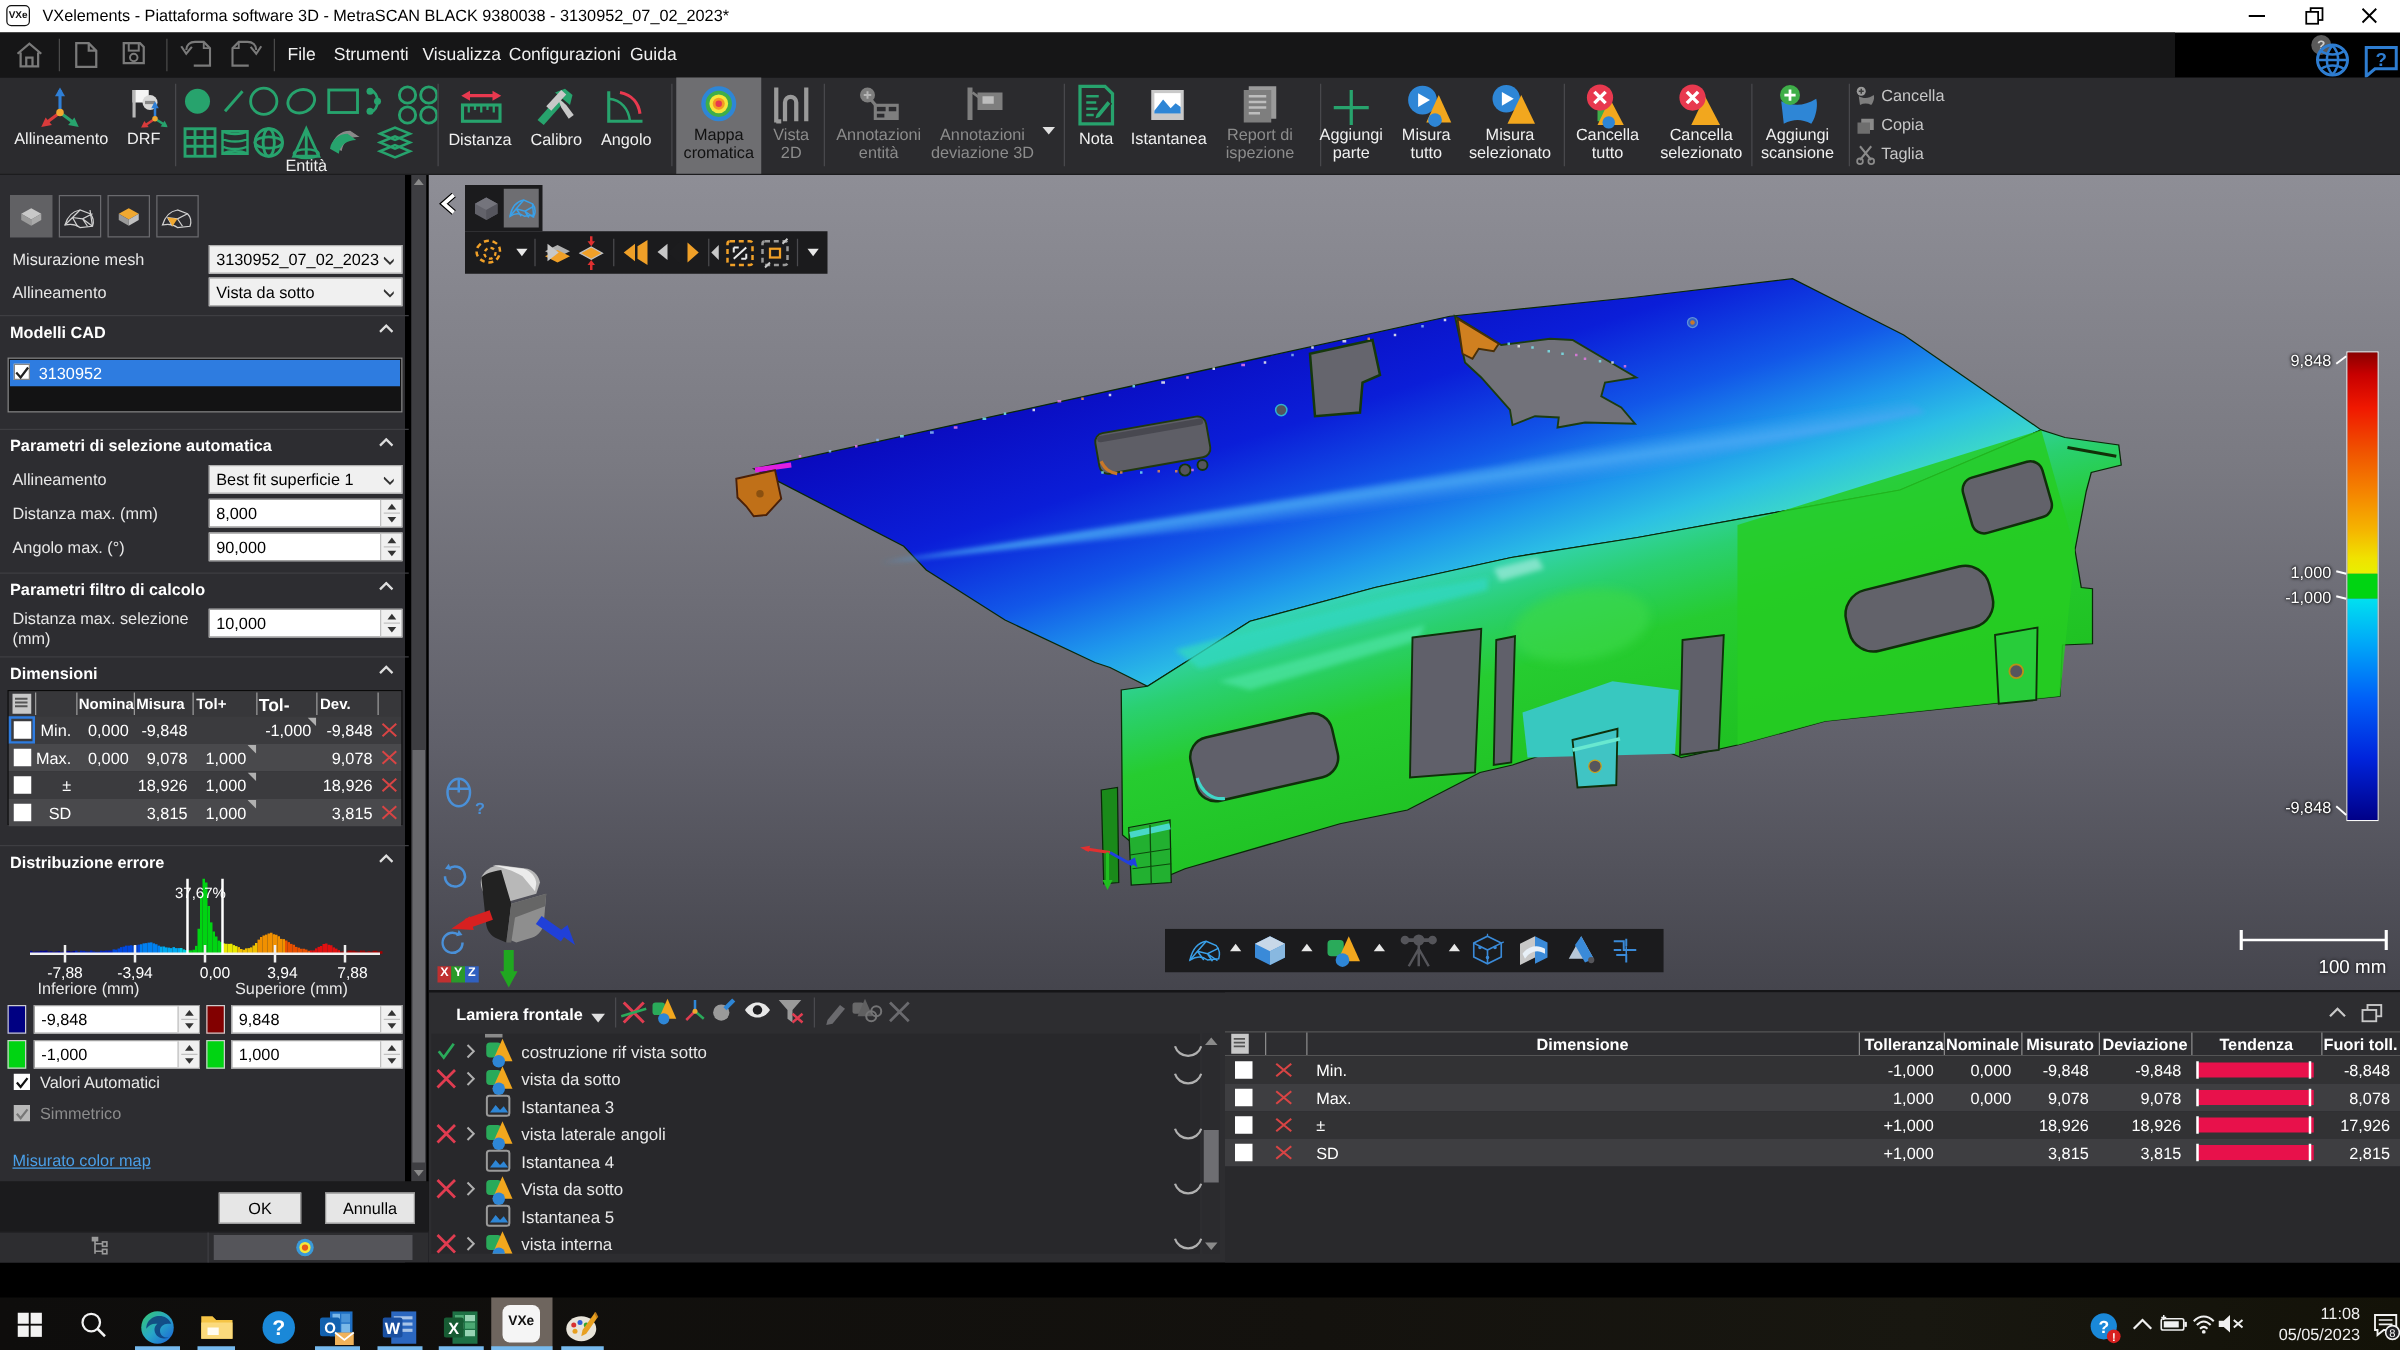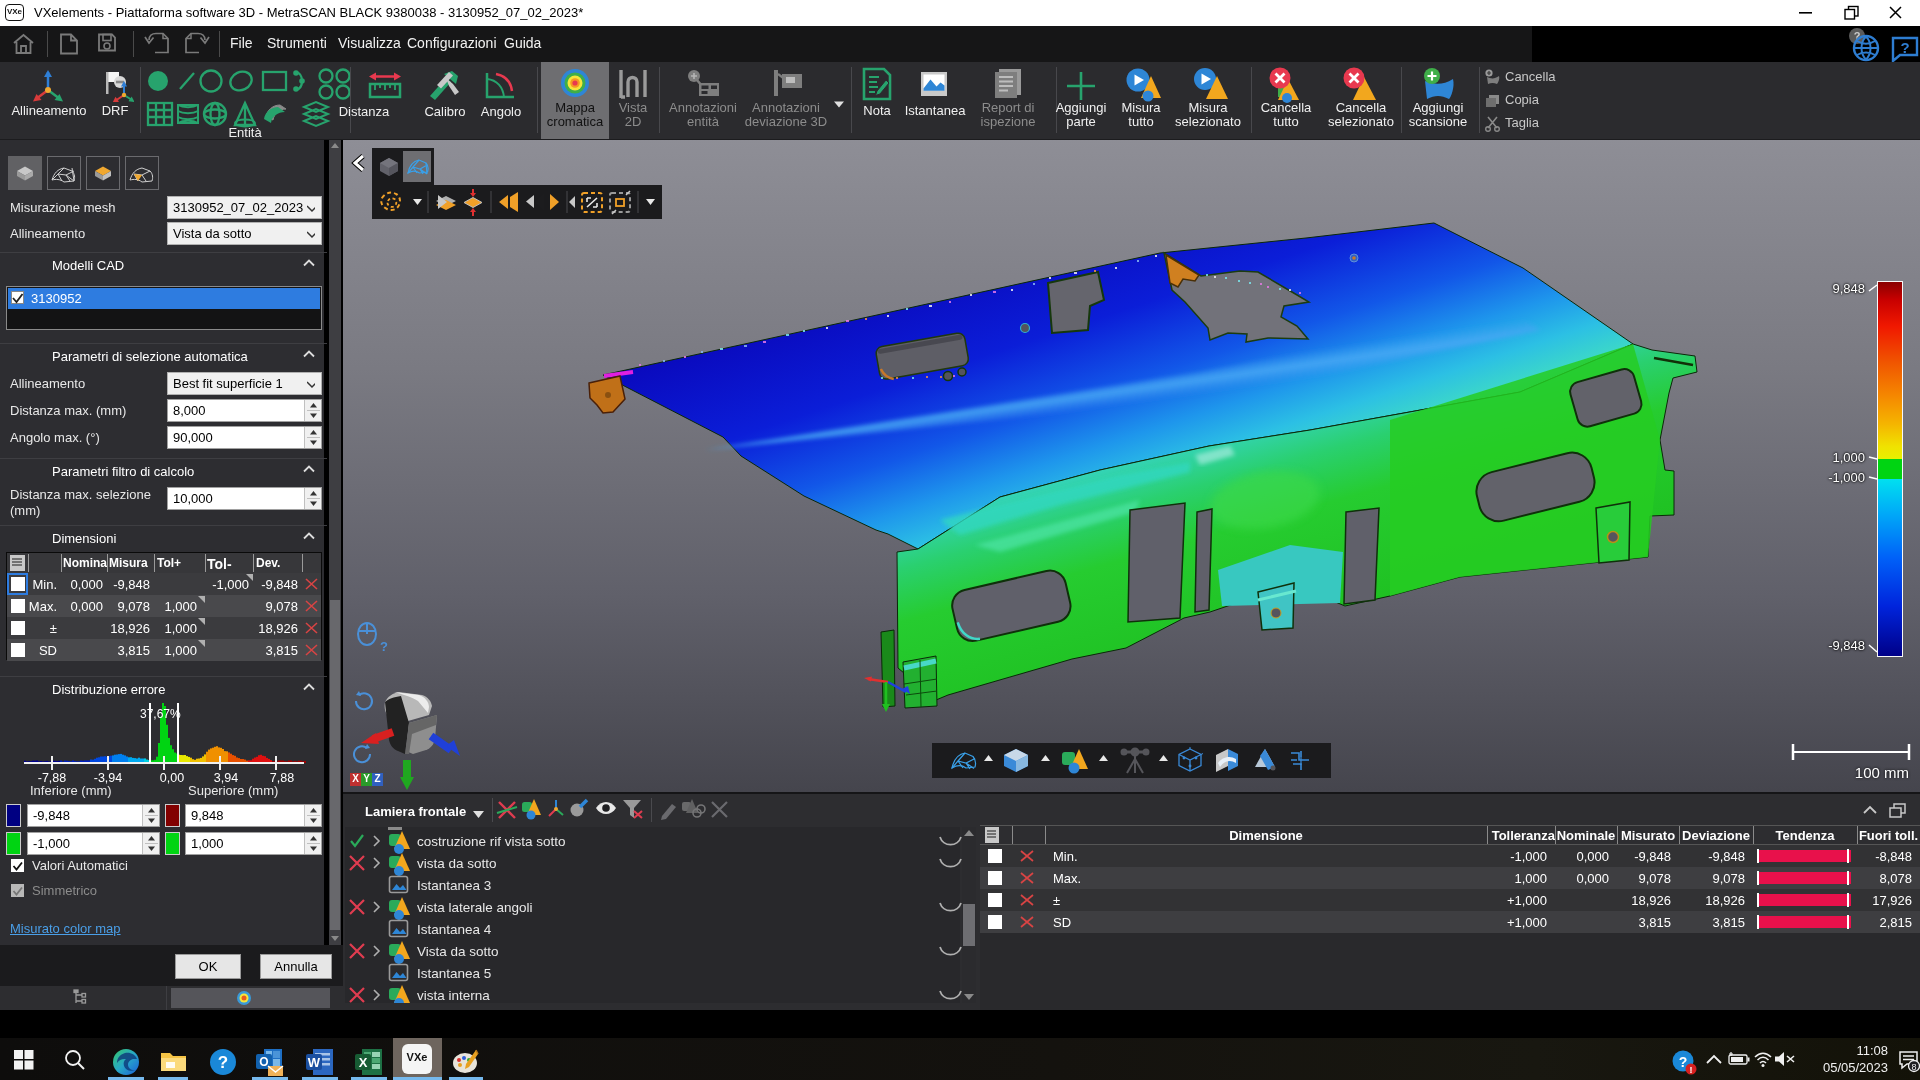--- a/index.html
+++ b/index.html
@@ -8,35 +8,35 @@
 #app { position:absolute; top:0; left:0; width:1920px; height:1080px; }
 .abs { position:absolute; }
 
 
 #titlebar { position:absolute; top:0; left:0; width:1920px; height:26px; background:#ffffff; color:#000; }
 #titlebar .ttext { position:absolute; left:34px; top:5px; font-size:13px; color:#000; }
 #vxelogo { position:absolute; left:5px; top:4px; width:19px; height:17px; border:1.5px solid #111; border-radius:4px; font-size:8px; font-weight:bold; color:#111; text-align:center; line-height:14px; }
 .winbtn { position:absolute; top:0; height:26px; color:#000; }
 
 
-#menubar { position:absolute; top:26px; left:0; width:1532px; height:36px; background:#161617; }
+#menubar { position:absolute; top:26px; left:0; width:1740px; height:36px; background:#161617; }
 .menuitem { position:absolute; top:9px; font-size:14px; color:#f2f2f2; }
 .mbsep { position:absolute; top:5px; width:1px; height:26px; background:#4a4a4a; }
 
 
 #ribbon { position:absolute; top:62px; left:0; width:1920px; height:78px; background:#2b2b2e; border-bottom:1px solid #1c1c1e; }
 .rsep { position:absolute; top:5px; width:1px; height:66px; background:#48484c; }
 .rlabel { position:absolute; font-size:13px; color:#f0f0f0; text-align:center; line-height:14px; white-space:nowrap; }
 .rlabel.dis { color:#8c8c8c; }
 
 
 #leftpanel { position:absolute; top:140px; left:0; width:324px; height:870px; background:#2d2d31; }
 .lp-label { position:absolute; font-size:13px; color:#e8e8e8; }
 .lp-sech { position:absolute; left:0; width:327px; height:24px; border-top:1px solid #3e3e42; }
-.lp-sech span { position:absolute; left:8px; top:5px; font-size:13px; font-weight:normal; color:#ffffff;margin-left:44px; }
+.lp-sech span { position:absolute; left:8px; top:5px; font-size:13px; font-weight:bold; color:#ffffff; }
 .lp-sech .chev { position:absolute; right:12px; top:6px; }
 .combo { position:absolute; left:167px; width:155px; height:23px; background:#f0f0f0; border:1px solid #b0b0b0; font-size:13px; color:#000; line-height:21px; padding-left:5px; }
 .combo .arr { position:absolute; right:6px; top:8px; width:8px; height:8px; }
 .spin { position:absolute; left:167px; width:155px; height:23px; background:#ffffff; border:1px solid #a0a0a0; font-size:13px; color:#000; line-height:21px; padding-left:5px; }
 .spinbtn { position:absolute; right:0px; top:0px; width:17px; height:21px; background:#f0f0f0; border-left:1px solid #c0c0c0; }
 
 
 #viewport { position:absolute; top:140px; left:343px; width:1577px; height:652px; background:linear-gradient(180deg,#8e8e96 0%,#7a7a82 35%,#60606a 70%,#45454d 100%); overflow:hidden; }
 
 
@@ -158,21 +158,21 @@
     <div class="rlabel" style="left:200px;top:64px;width:90px">Entità</div>
     <div class="rsep" style="left:350px"></div>
 
     <svg style="position:absolute;left:368px;top:10px" width="34" height="28">
       <path d="M 4 4.5 h 26" stroke="#e8394f" stroke-width="2.5"></path>
         <path d="M 1 4.5 l 7 -4 v 8 z" fill="#e8394f"></path>
         <path d="M 33 4.5 l -7 -4 v 8 z" fill="#e8394f"></path>
       <rect x="2" y="12" width="30" height="13" fill="none" stroke="#27a36d" stroke-width="2.5"></rect>
       <path d="M 7 12 v 6 M 12 12 v 4 M 17 12 v 6 M 22 12 v 4 M 27 12 v 6" stroke="#27a36d" stroke-width="1.8"></path>
     </svg>
-    <div class="rlabel" style="left:334px;top:43px;width:60px">Distanza</div>
+    <div class="rlabel" style="left:354px;top:43px;width:60px">Distanza</div>
 
     <svg style="position:absolute;left:428px;top:8px" width="34" height="30">
       <path d="M 2 26 L 18 8 l 5 4 L 7 30 z" fill="#27a36d"></path>
       <path d="M 16 4 l 8 -3 l 6 5 l -2 8 z" fill="#27a36d"></path>
       <path d="M 18 8 l 7 6 l 6 8 l -4 3 l -6 -9 z" fill="#c8c8c8"></path>
       <path d="M 21 2 l 4 3.5 l -12 13 l -4 -3.5 z" fill="#c8c8c8"></path>
     </svg>
     <div class="rlabel" style="left:415px;top:43px;width:60px">Calibro</div>
 
     <svg style="position:absolute;left:484px;top:9px" width="34" height="28">

